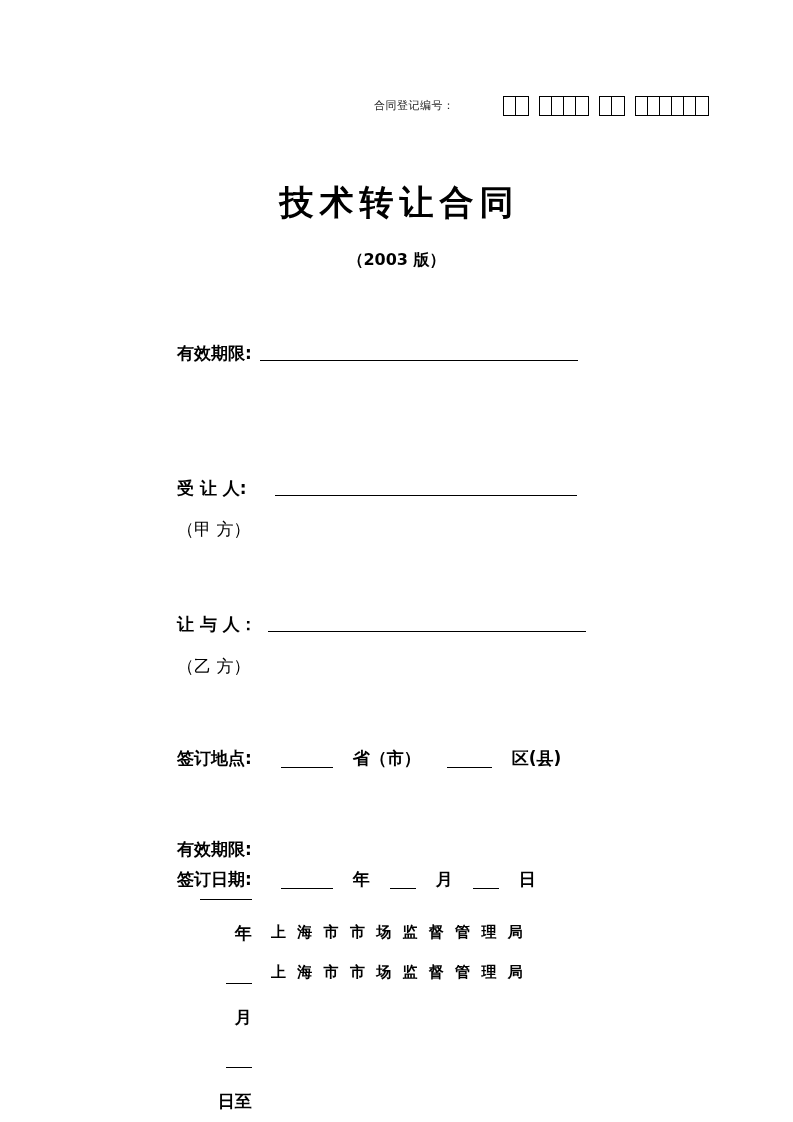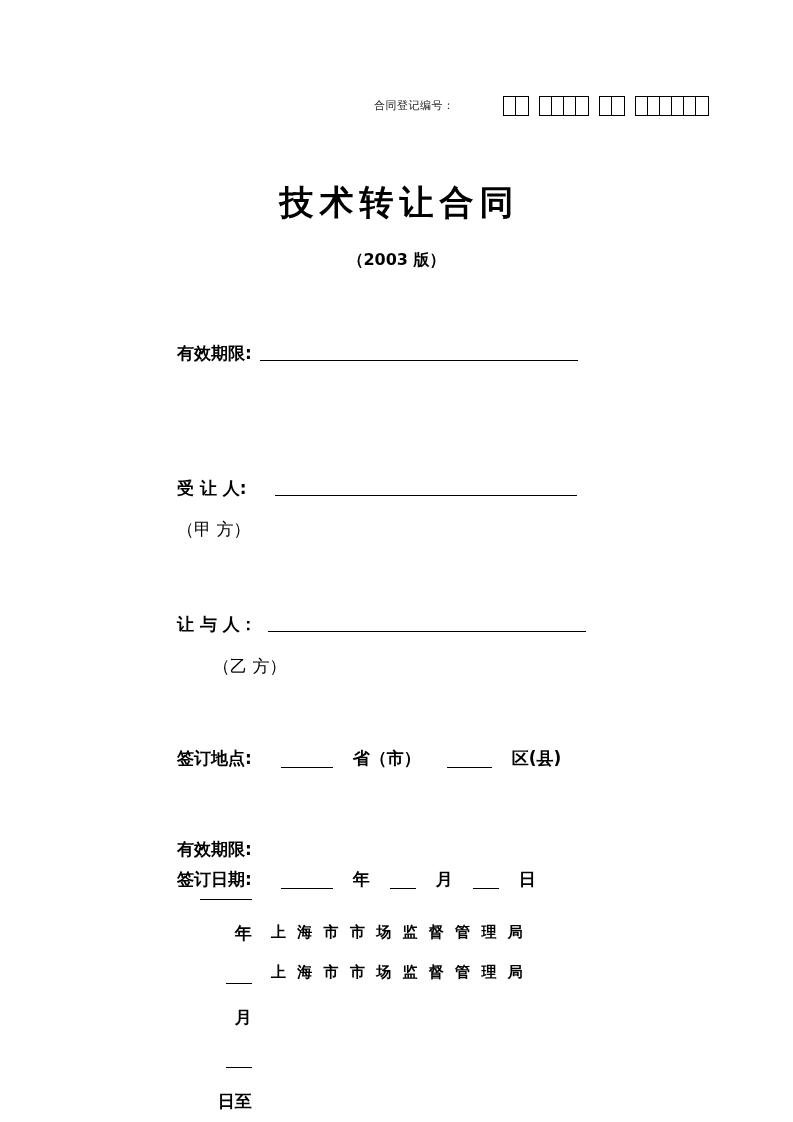--- a/index.html
+++ b/index.html
@@ -63,21 +63,21 @@
 
 <div class="abs field-label" style="left:177px; top:342px;">有效期限:</div>
 <div class="uline" style="left:260px; top:360px; width:318px;"></div>
 
 <div class="abs field-label" style="left:177px; top:477px;">受 让 人:</div>
 <div class="uline" style="left:275px; top:495px; width:302px;"></div>
 <div class="abs sub-label" style="left:177px; top:518px;">（甲 方）</div>
 
 <div class="abs field-label" style="left:177px; top:613px;">让 与 人：</div>
 <div class="uline" style="left:268px; top:631px; width:318px;"></div>
-<div class="abs sub-label" style="left:177px; top:655px;margin-left:36px;">（乙 方）</div>
+<div class="abs sub-label" style="left:177px; top:655px;">（乙 方）</div>
 
 <div class="abs inline-row" style="left:177px; top:747px;">
   <span>签订地点:</span>
   <span class="blank" style="width:52px; margin-left:9px;"></span>
   <span>省（市）</span>
   <span class="blank" style="width:45px; margin-left:6px;"></span>
   <span>区(县)</span>
 </div>
 
 <div class="abs inline-row" style="left:177px; top:840px;margin-top:28px;">

